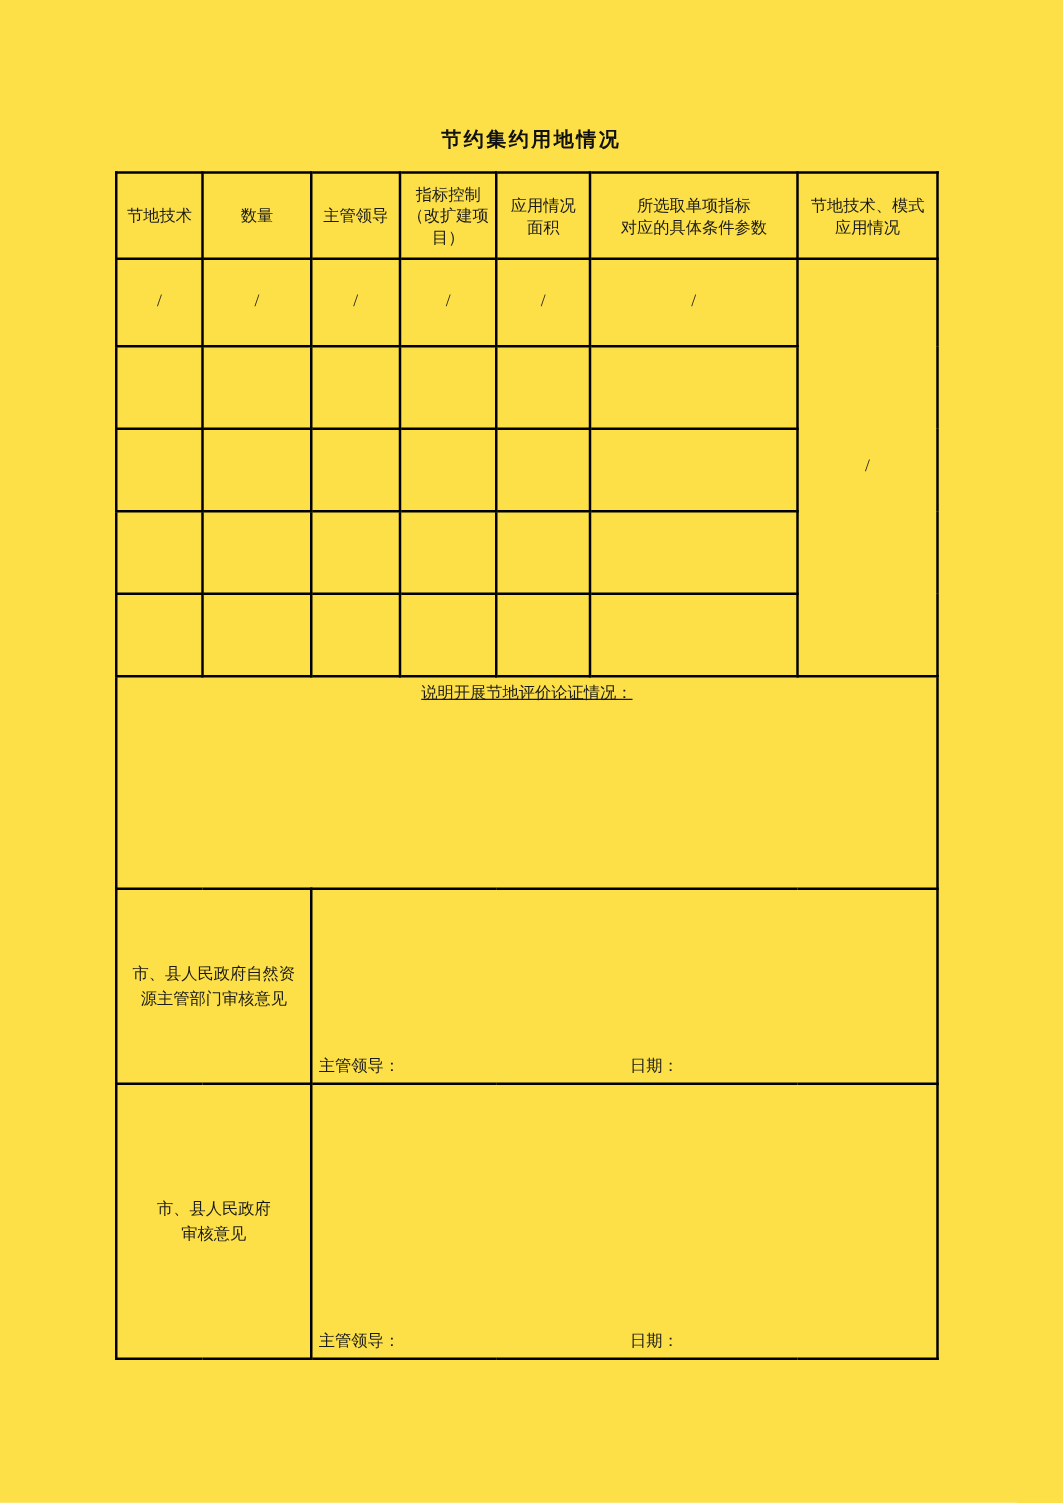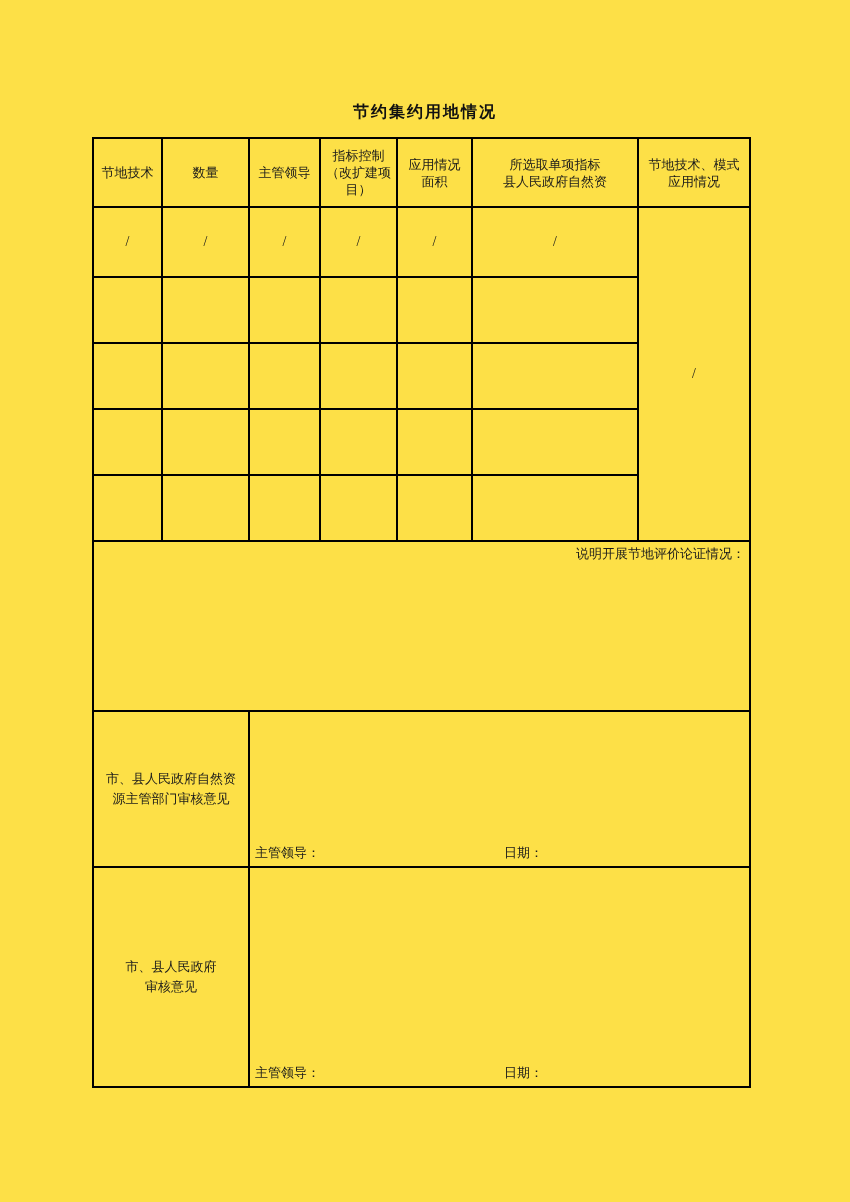--- a/index.html
+++ b/index.html
@@ -53,23 +53,24 @@
     vertical-align: middle;
     font-size: 14px;
   }
   td.merged-cell {
     text-align: center;
     vertical-align: middle;
     font-size: 14px;
   }
   td.note-cell {
     vertical-align: top;
-    text-align: right;
+    text-align: center;
     padding: 3px 4px;
     line-height: 17px;
+    text-decoration: underline;
   }
   td.review-label {
     text-align: center;
     vertical-align: middle;
     white-space: pre-line;
     line-height: 20px;
     padding: 2px;
   }
   td.review-content { position: relative; }
   .sig-leader { position: absolute; left: 5px;  bottom: 4px; font-size: 13px; }
@@ -97,21 +98,21 @@
         <tr style="height:69px">
       <td class="hdr">节地技术</td>
       <td class="hdr">数量</td>
       <td class="hdr">主管领导</td>
       <td class="hdr">指标控制
 （改扩建项
 目）</td>
       <td class="hdr">应用情况
 面积</td>
       <td class="hdr">所选取单项指标
-县人民政府自然资</td>
+对应的具体条件参数</td>
       <td class="hdr">节地技术、模式
 应用情况</td>
     </tr>
 
     <tr style="height:70px" class="data-row">
       <td>/</td>
       <td>/</td>
       <td>/</td>
       <td>/</td>
       <td>/</td>

